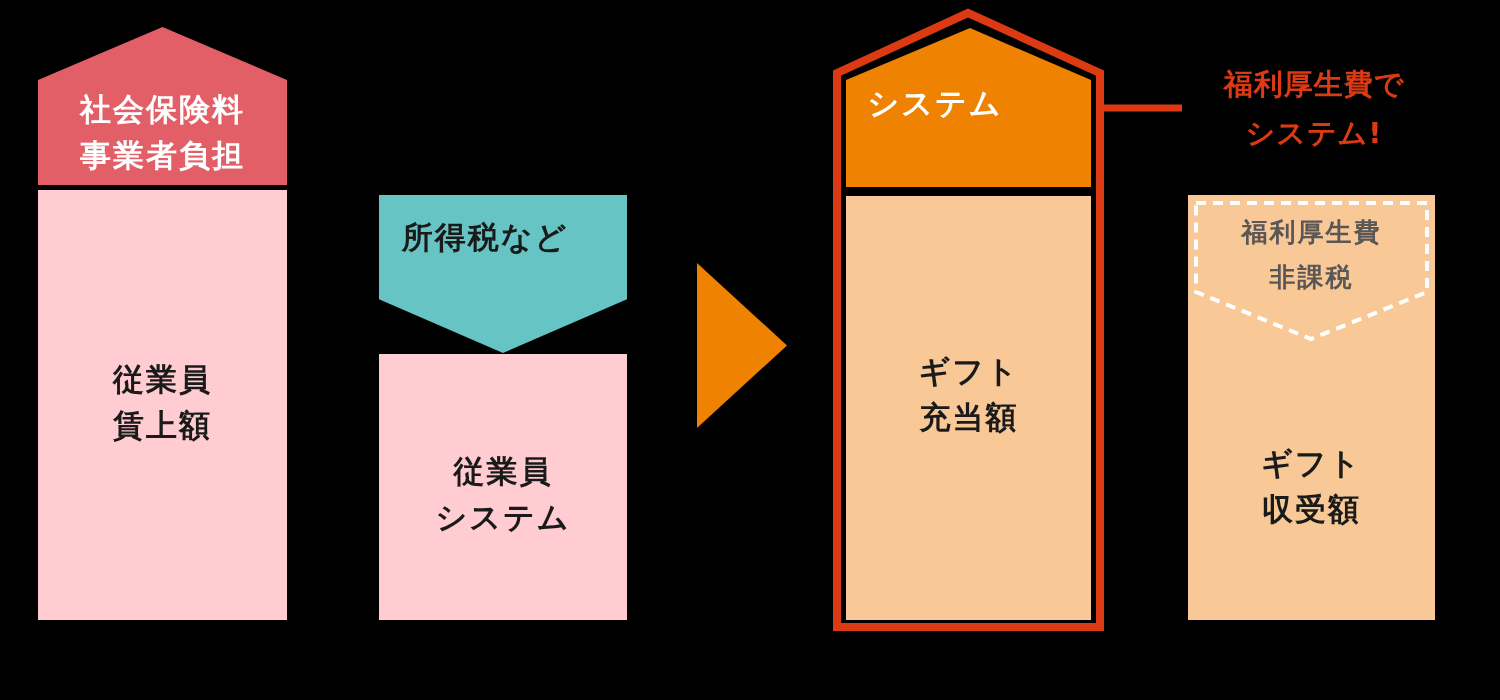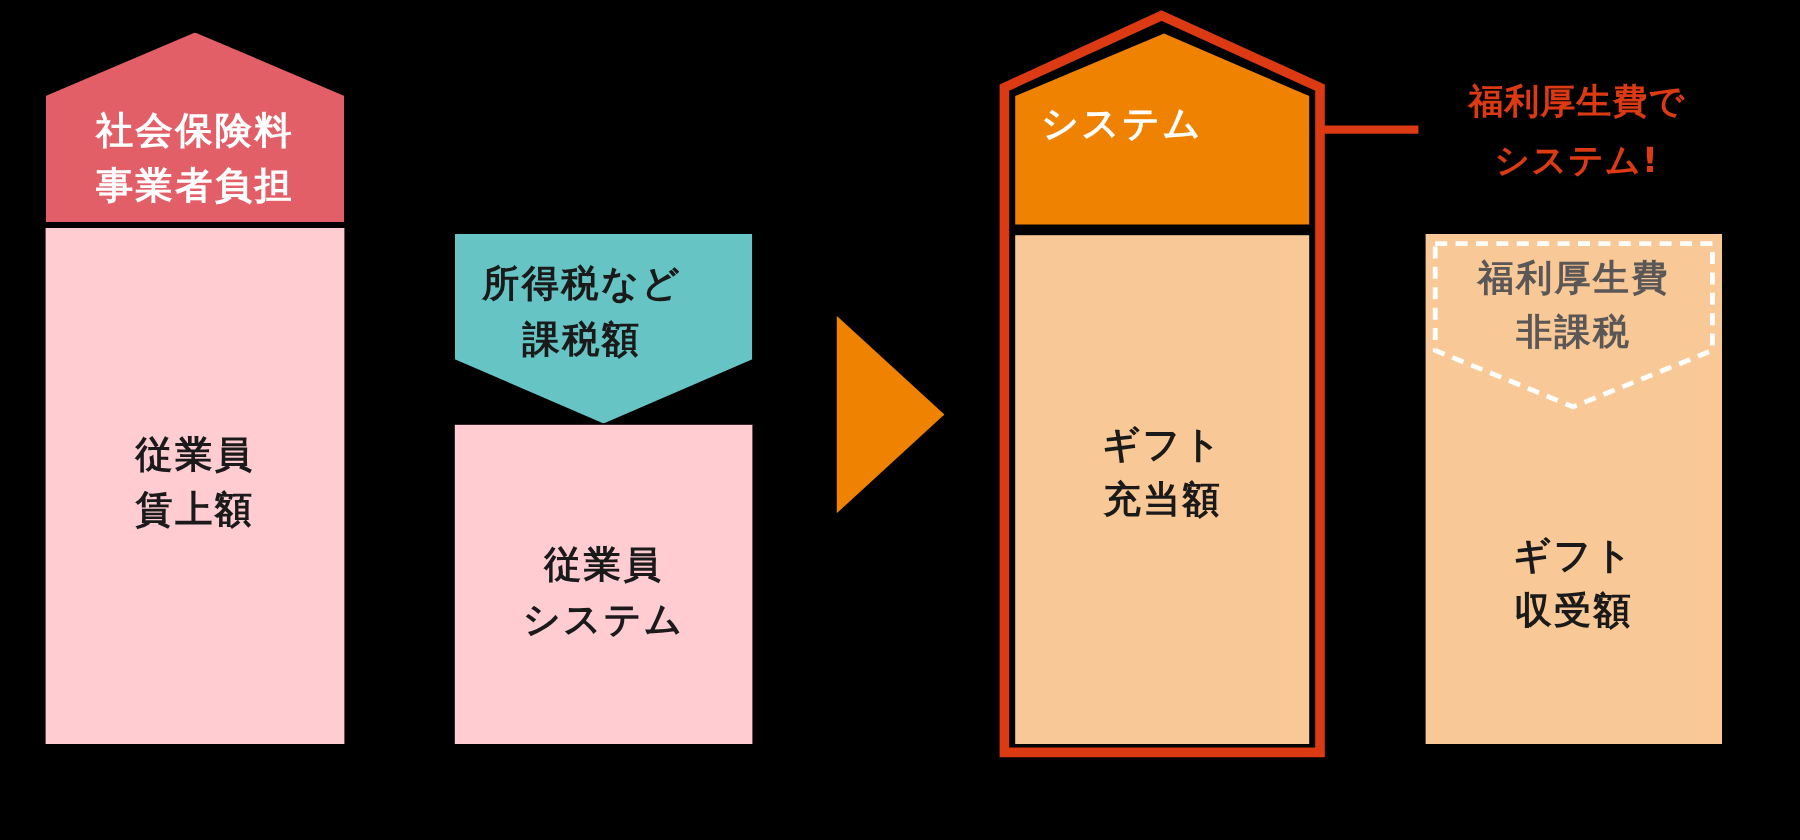--- a/index.html
+++ b/index.html
@@ -86,21 +86,21 @@
   .t-black { color: var(--black-text); }
   .t-gray { color: var(--gray-text); }
   .t-red { color: var(--outline-red); }
 
   .col1-header-txt { left: 38px; top: 86px; width: 249px; }
   .col1-body-txt  { left: 38px; top: 356px; width: 249px; }
   .col2-header-txt { left: 379px; top: 214px; width: 212px; }
   .col2-body-txt  { left: 379px; top: 448px; width: 248px; }
   .col3-header-txt { left: 806px; top: 80px; width: 246px; padding-left: 12px; }
   .col3-body-txt  { left: 846px; top: 348px; width: 246px; }
-  .col4-badge-txt { left: 1196px; top: 210px; width: 231px; font-size: 30px; line-height: 45px; }
+  .col4-badge-txt { left: 1196px; top: 210px; width: 231px; font-size: 26px; line-height: 45px; }
   .col4-body-txt  { left: 1188px; top: 440px; width: 247px; }
   .annotation-txt {
     left: 1178px; top: 60px; width: 272px;
     font-size: 29px; line-height: 49px; letter-spacing: 1px;
   }
 </style>
 </head>
 <body>
 
 <div class="canvas">
@@ -112,21 +112,20 @@
   </div>
   <div class="shape col1-body"></div>
   <div class="txt t-black col1-body-txt">
     <span>従業員</span>
     <span>賃上額</span>
   </div>
 
   <div class="shape col2-header"></div>
   <div class="txt t-black col2-header-txt">
     <span>所得税など</span>
-    <span>課税額</span>
   </div>
   <div class="shape col2-body"></div>
   <div class="txt t-black col2-body-txt">
     <span>従業員</span>
     <span>システム</span>
   </div>
 
   <div class="shape flow-arrow"></div>
 
   <svg class="abs col3-svg" width="370" height="645" viewBox="0 0 370 645">

